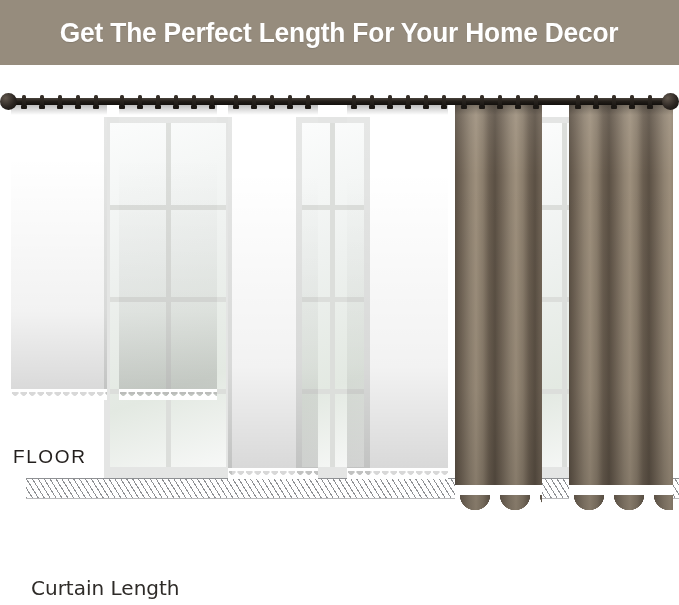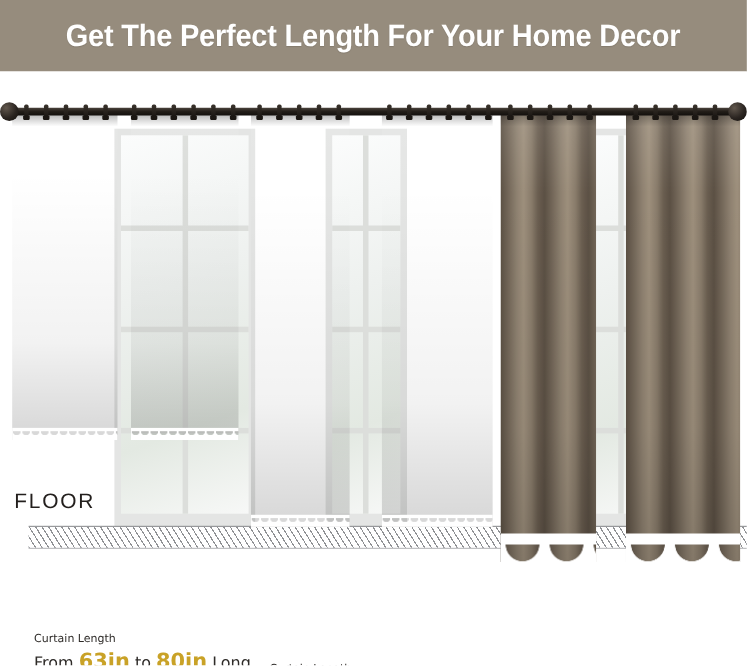--- a/index.html
+++ b/index.html
@@ -99,21 +99,21 @@
           #ffffff 1px,#ffffff 5px);
       border-top:1.4px solid #8e9093;border-bottom:1.4px solid #b9babc;
       z-index:20;}
   #floor-label{position:absolute;left:13px;top:381px;font-size:19px;
       letter-spacing:1.6px;color:#231f1d;z-index:25;
       font-family:"Liberation Sans",sans-serif;}
 
   
   .caption{position:absolute;z-index:60;line-height:1.28;
       font-family:"DejaVu Sans",sans-serif;color:#2e2b28;}
-  .cap-title{font-size:10px;display:block;}
+  .cap-title{font-size:20px;display:block;}
   .cap-line{font-size:14.5px;display:block;white-space:nowrap;}
   .num{font-size:19px;font-weight:bold;color:#c9a227;}
   #caption-1{left:31px;top:511px;}
   #caption-2{left:245px;top:538px;}
 </style>
 </head>
 <body>
 
 <div id="banner">
   <div id="banner-title">Get The Perfect Length For Your Home Decor</div>

